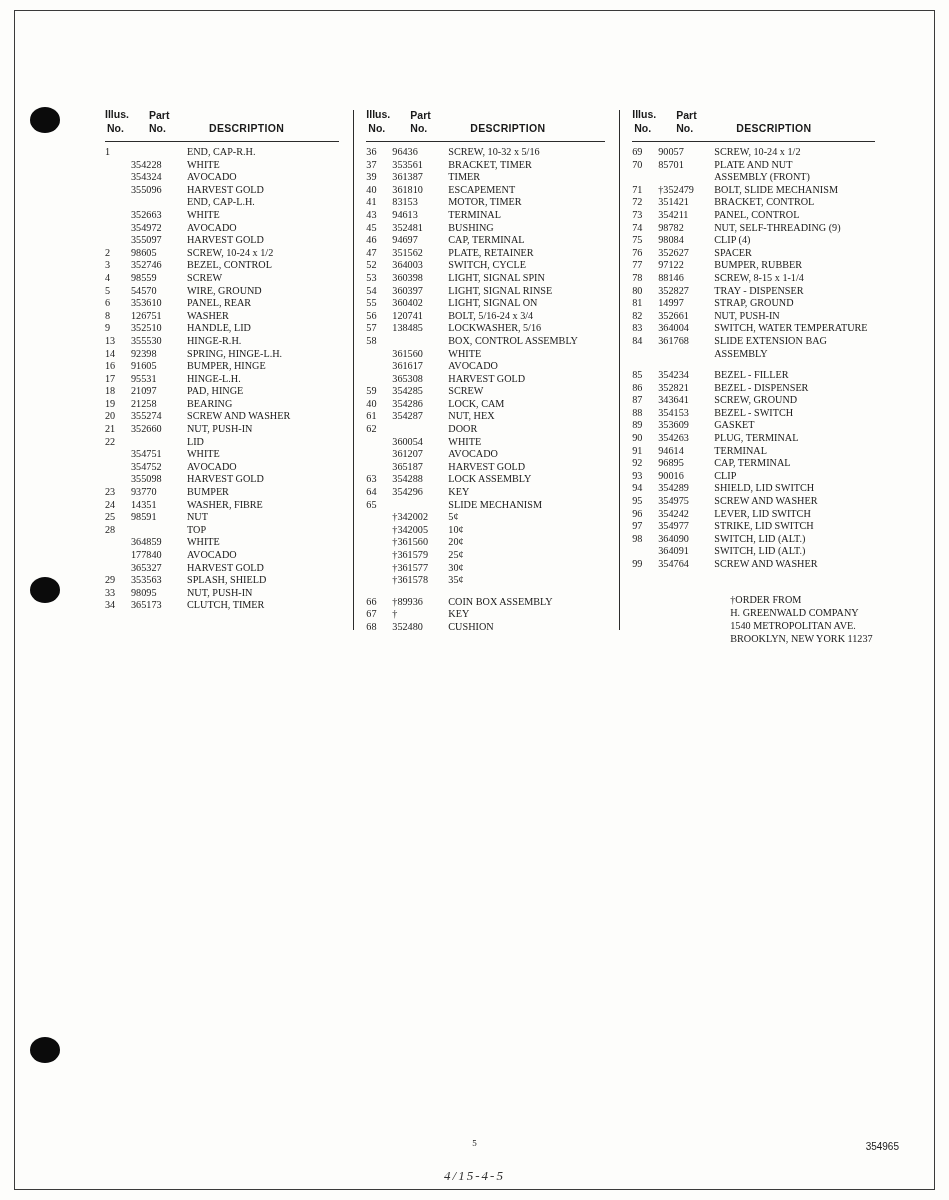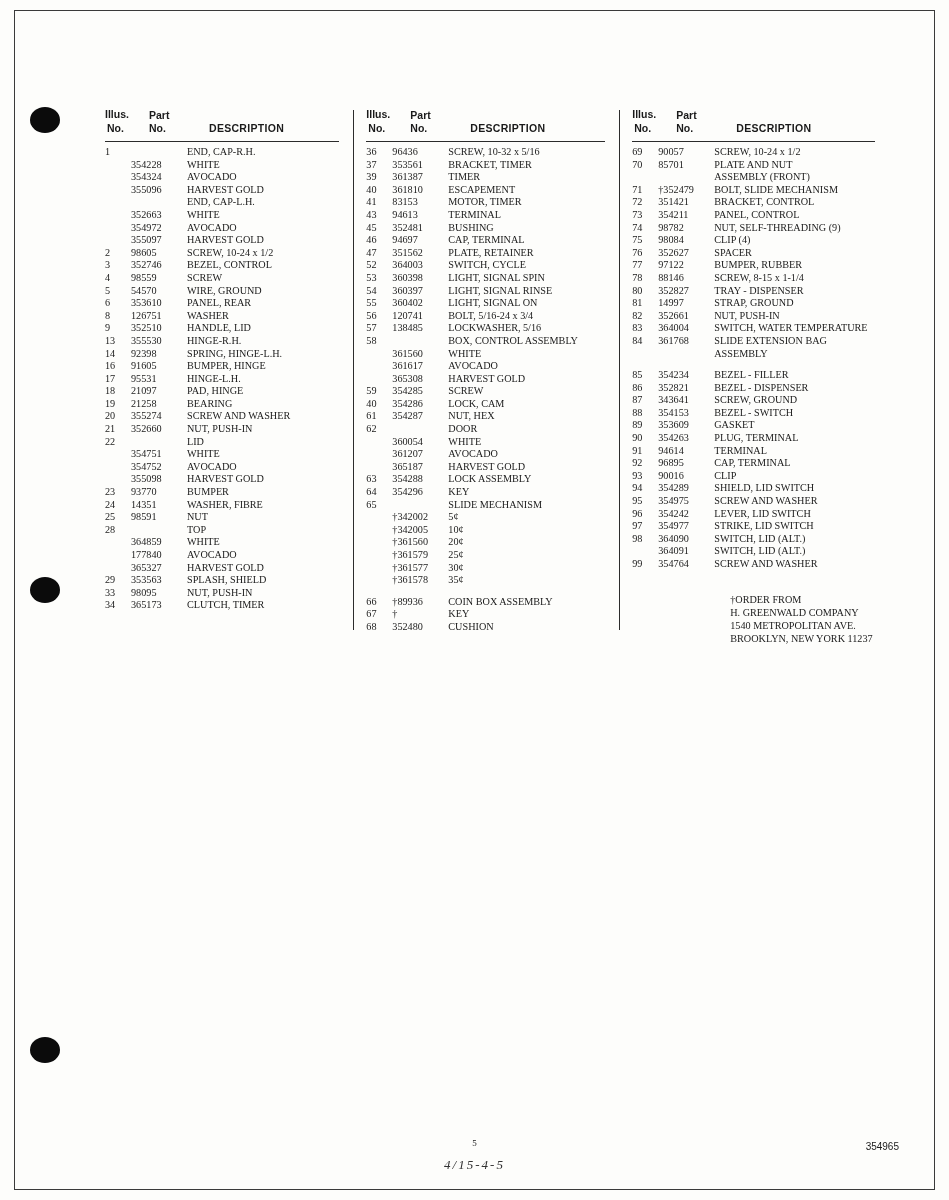--- a/index.html
+++ b/index.html
@@ -193,21 +193,21 @@
   }
   .doc-id {
     position: absolute;
     bottom: 48px;
     right: 50px;
     font-size: 10px;
     font-family: Liberation Sans, sans-serif;
   }
   .handwriting {
     position: absolute;
-    bottom: 27px;
+    bottom: 16px;
     left: 0; right: 0;
     text-align: center;
     font-size: 13px;
     font-family: "Liberation Serif", serif;
     color: #333;
     font-style: italic;
     letter-spacing: 2px;
   }
 </style>
 </head>

